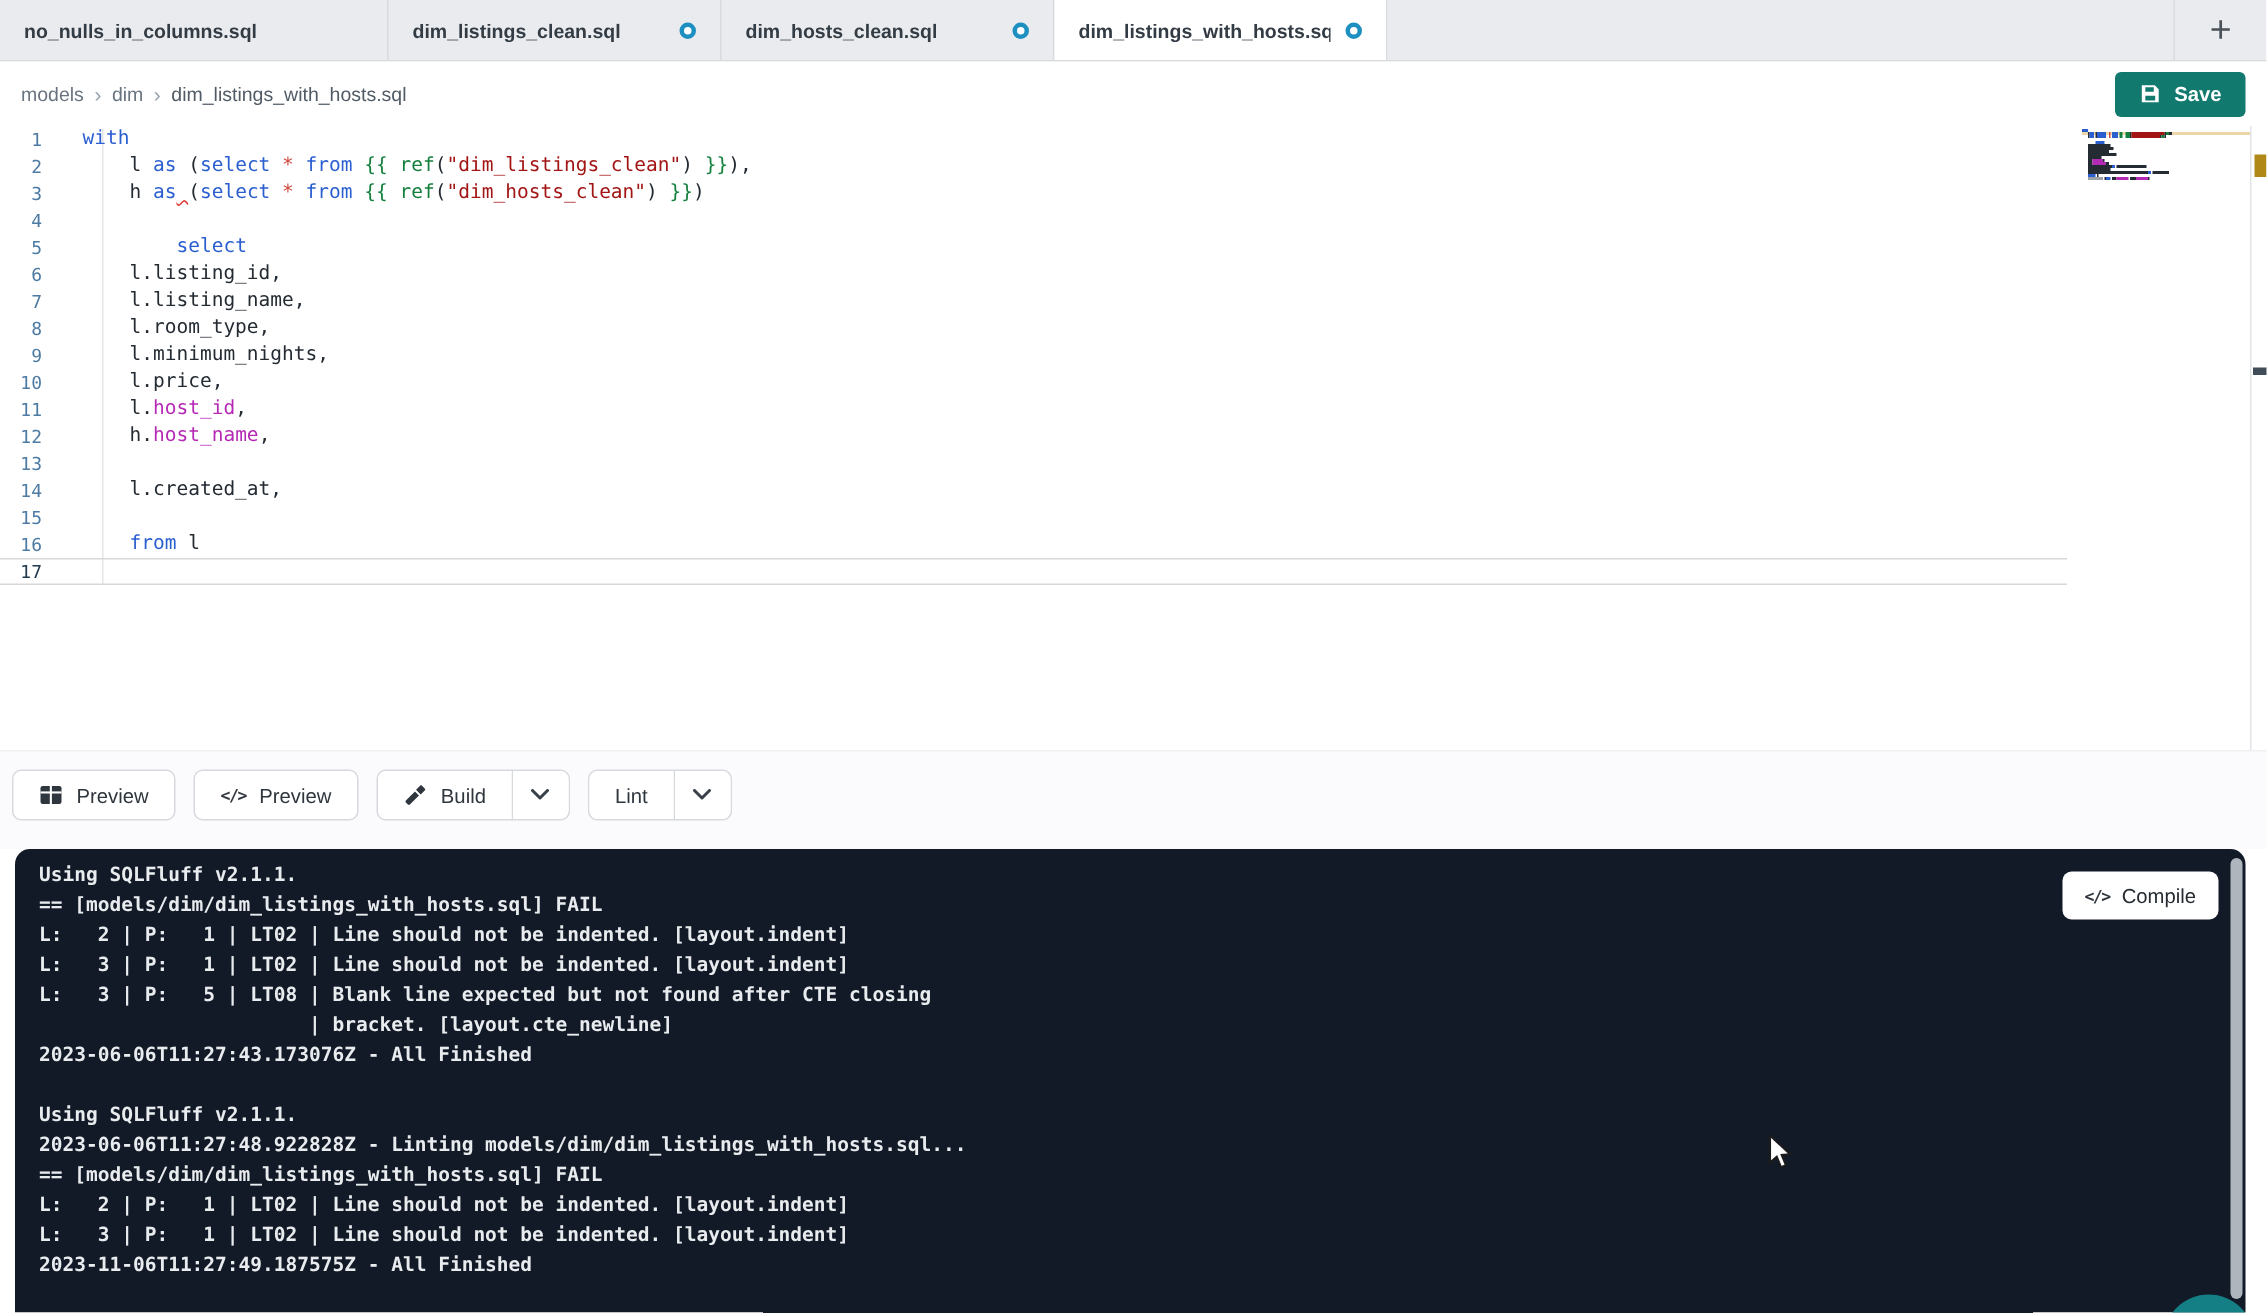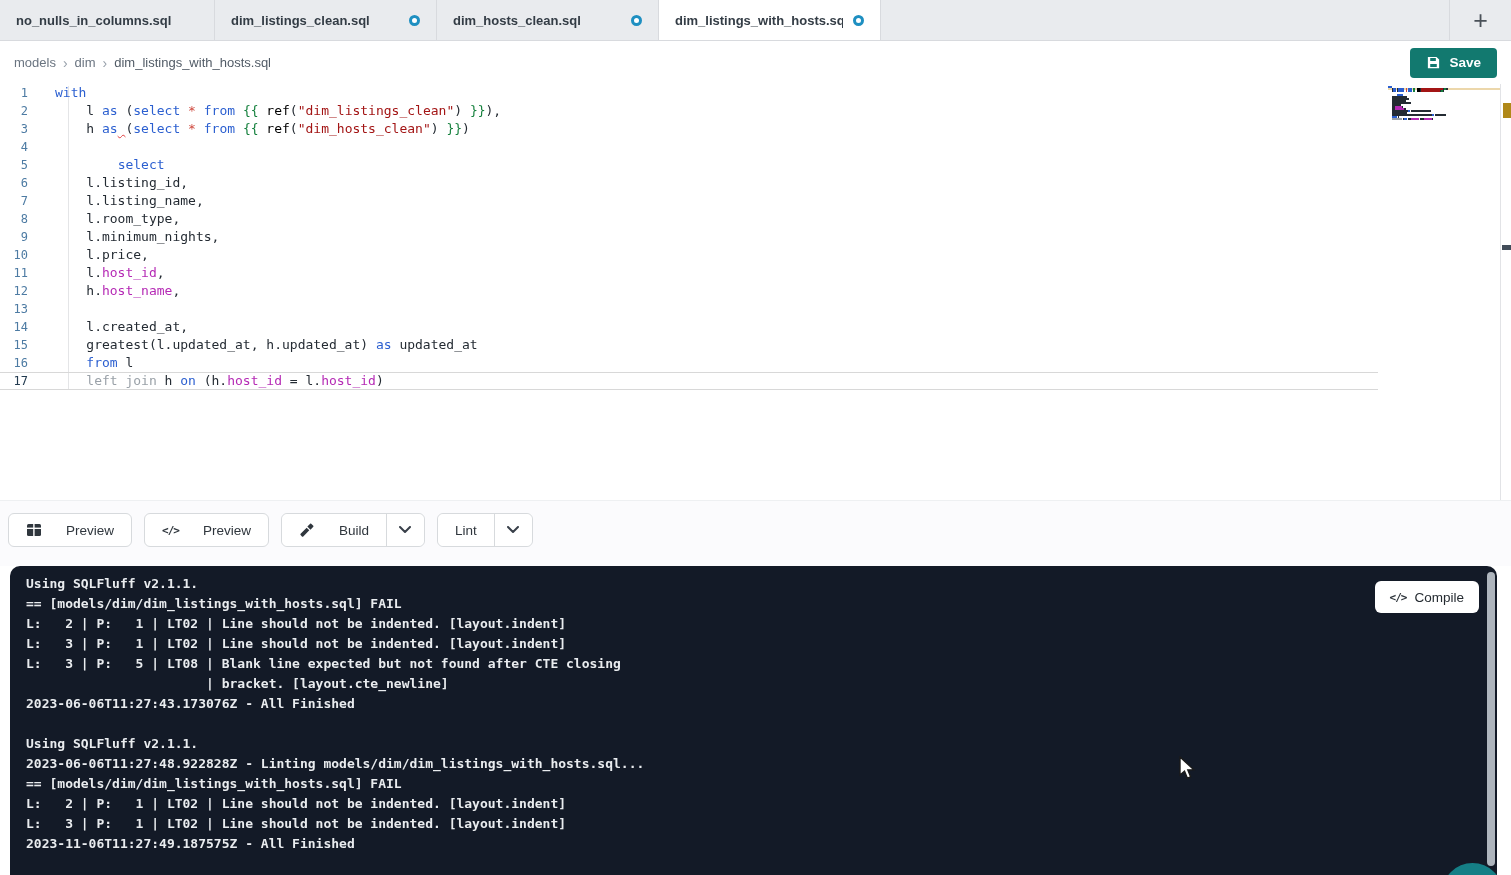--- a/index.html
+++ b/index.html
@@ -2,21 +2,21 @@
 <html><head>
 <meta charset="utf-8">
 <style>
   * { margin:0; padding:0; box-sizing:border-box; }
   html,body { width:1511px; height:875px; }
   body { position:relative; overflow:hidden; background:#fff; font-family:"Liberation Sans",sans-serif; color:#333c45; }
 
   
   .tab-bar { position:absolute; top:0; left:0; right:0; height:41px; background:#e9ebee; border-bottom:1px solid #d8dade; display:flex; }
   .tab { width:222px; flex:none; display:flex; align-items:center; justify-content:space-between; padding:0 16px; border-right:1px solid #d8dade; font-size:13px; font-weight:600; color:#333c45; cursor:pointer; }
-  .tab:first-child { width:215px; }
+  .tab:first-child { width:259px; }
   .tab.active { background:#fff; }
   .tab-label { overflow:hidden; white-space:nowrap; }
   .dirty-dot { width:11px; height:11px; border-radius:50%; border:3px solid #1e8fc1; background:#fff; margin-left:10px; flex:none; }
   .tabbar-right { margin-left:auto; display:flex; align-items:stretch; }
   .tabbar-sep { width:1px; background:#d8dade; }
   .new-tab { width:61px; display:flex; align-items:center; justify-content:center; font-size:25px; font-weight:300; color:#4a5158; cursor:pointer; }
 
   
   .breadcrumb-bar { position:absolute; top:41px; left:0; right:0; height:43px; background:#fff; display:flex; align-items:center; padding:0 14px; }
   .crumbs { display:flex; align-items:center; font-size:13px; color:#6a7480; }
@@ -30,42 +30,42 @@
   .code-lines { position:absolute; top:0; left:0; }
   .code-line { display:flex; height:18px; width:1378px; }
   .code-line.active { box-shadow: inset 0 1px 0 #d8d8d8, inset 0 -1px 0 #d8d8d8; }
   .ln { width:28px; flex:none; text-align:right; font:12px/18px "DejaVu Sans Mono",monospace; color:#4d7ba3; }
   .code-line.active .ln { color:#223a4f; }
   .code-text { padding-left:27px; font:13px/18px "DejaVu Sans Mono",monospace; white-space:pre; color:#242b33; }
   .tp { color:#242b33; }
   .tk { color:#2b5fd0; }
   .to { color:#cf4a3f; }
   .tj { color:#15803d; }
-  .tf { color:#000000; }
+  .tf { color:#15803d; }
   .ts { color:#a31515; }
   .tb { color:#b52ab5; }
   .td { color:#9aa1a8; }
   .te { text-decoration:underline wavy #e13d3d 1px; text-decoration-skip-ink:none; }
 
   
   .minimap { position:absolute; left:1388px; top:2px; width:112px; }
   .mm-line { height:2px; line-height:0; white-space:nowrap; }
   .mm-line.hl { background:#ecd7ab; }
   .mm-sp { display:inline-block; height:1.4px; }
   .mm-b { display:inline-block; height:1.4px; background:currentColor; margin-top:0.3px; vertical-align:top; }
 
   
   .scroll-gutter { position:absolute; left:1500px; top:0; width:11px; height:416px; border-left:1px solid #e2e3e6; background:#fff; }
   .marker-gold { position:absolute; left:2px; top:19px; width:8px; height:15px; background:#b08818; }
   .marker-dash { position:absolute; left:1px; top:161px; width:10px; height:5px; background:#414c59; }
 
   
   .toolbar-strip { position:absolute; top:500px; left:0; right:0; height:66px; background:#fbfbfd; border-top:1px solid #eef0f2; }
   .toolbar { position:absolute; top:12px; left:8px; display:flex; gap:12px; align-items:center; }
-  .btn { display:flex; align-items:center; gap:24px; height:34px; padding:0 17px; background:#fff; border:1px solid #d7dadd; border-radius:6px; font-size:13.5px; color:#2f363d; cursor:pointer; font-family:"Liberation Sans",sans-serif;text-align:center; }
+  .btn { display:flex; align-items:center; gap:9px; height:34px; padding:0 17px; background:#fff; border:1px solid #d7dadd; border-radius:6px; font-size:13.5px; color:#2f363d; cursor:pointer; font-family:"Liberation Sans",sans-serif;text-align:center; }
   .btn-group { display:flex; align-items:stretch; border:1px solid #d7dadd; border-radius:6px; background:#fff; height:34px; }
   .btn-group .btn { border:none; height:32px; border-radius:6px 0 0 6px; }
   .btn-group .caret { width:38px; display:flex; align-items:center; justify-content:center; border-left:1px solid #d7dadd; cursor:pointer; border-radius:0 6px 6px 0; background:#fff; }
   .code-glyph { font-family:"DejaVu Sans Mono",monospace; font-size:11px; font-weight:bold; color:#2f363d; letter-spacing:-1px; }
 
   
   .terminal { position:absolute; left:10px; top:566px; width:1487px; height:309px; background:#131a27; border-radius:10px 10px 0 0; }
   .term-lines { position:absolute; top:8px; left:16px; font:bold 13px/20px "DejaVu Sans Mono",monospace; color:#e9ecef; }
   .term-line { white-space:pre; min-height:20px; }
   .config-btn { position:absolute; top:15px; right:18px; height:32px; padding:0 15px; background:#fff; border:none; border-radius:6px; display:flex; align-items:center; gap:8px; font-size:13.5px; color:#252b31; cursor:pointer; font-family:"Liberation Sans",sans-serif; }
@@ -172,29 +172,27 @@
       </div>
       <div class="code-line">
         <span class="ln">13</span>
       </div>
       <div class="code-line">
         <span class="ln">14</span>
         <span class="code-text"><span class="tp">    l.created_at,</span></span>
       </div>
       <div class="code-line">
         <span class="ln">15</span>
-        <span class="code-text"><span class="tp">    greatest(l.updated_at, h.updated_at) </span><span class="tk">as</span><span class="tp"> updated_at</span></span>
       </div>
       <div class="code-line">
         <span class="ln">16</span>
         <span class="code-text"><span class="tp">    </span><span class="tk">from</span><span class="tp"> l</span></span>
       </div>
       <div class="code-line active">
         <span class="ln">17</span>
-        <span class="code-text"><span class="td">    left join</span><span class="tp"> h </span><span class="tk">on</span><span class="tp"> (h.</span><span class="tb">host_id</span><span class="tp"> = l.</span><span class="tb">host_id</span><span class="tp">)</span></span>
       </div>
     </div>
   <div class="minimap">
       <div class="mm-line"><span class="mm-b tk" style="width: 4.4px;"></span></div>
       <div class="mm-line hl"><span class="mm-sp" style="width: 4.4px;"></span><span class="mm-b tp" style="width: 1.1px;"></span><span class="mm-b tk" style="width: 2.2px;"></span><span class="mm-sp" style="width: 1.1px;"></span><span class="mm-b tp" style="width: 1.1px;"></span><span class="mm-b tk" style="width: 6.6px;"></span><span class="mm-sp" style="width: 1.1px;"></span><span class="mm-b to" style="width: 1.1px;"></span><span class="mm-sp" style="width: 1.1px;"></span><span class="mm-b tk" style="width: 4.4px;"></span><span class="mm-sp" style="width: 1.1px;"></span><span class="mm-b tj" style="width: 2.2px;"></span><span class="mm-sp" style="width: 1.1px;"></span><span class="mm-b tf" style="width: 3.3px;"></span><span class="mm-b tp" style="width: 1.1px;"></span><span class="mm-b ts" style="width: 22px;"></span><span class="mm-b tp" style="width: 1.1px;"></span><span class="mm-b tj" style="width: 2.2px;"></span><span class="mm-b tp" style="width: 2.2px;"></span></div>
       <div class="mm-line"><span class="mm-sp" style="width: 4.4px;"></span><span class="mm-b tp" style="width: 1.1px;"></span><span class="mm-b tk" style="width: 2.2px;"></span><span class="mm-sp" style="width: 1.1px;"></span><span class="mm-b tp" style="width: 1.1px;"></span><span class="mm-b tk" style="width: 6.6px;"></span><span class="mm-sp" style="width: 1.1px;"></span><span class="mm-b to" style="width: 1.1px;"></span><span class="mm-sp" style="width: 1.1px;"></span><span class="mm-b tk" style="width: 4.4px;"></span><span class="mm-sp" style="width: 1.1px;"></span><span class="mm-b tj" style="width: 2.2px;"></span><span class="mm-sp" style="width: 1.1px;"></span><span class="mm-b tf" style="width: 3.3px;"></span><span class="mm-b tp" style="width: 1.1px;"></span><span class="mm-b ts" style="width: 18.7px;"></span><span class="mm-b tp" style="width: 1.1px;"></span><span class="mm-b tj" style="width: 2.2px;"></span><span class="mm-b tp" style="width: 1.1px;"></span></div>
       <div class="mm-line"></div>
       <div class="mm-line"><span class="mm-sp" style="width: 8.8px;"></span><span class="mm-b tk" style="width: 6.6px;"></span></div>
       <div class="mm-line"><span class="mm-sp" style="width: 4.4px;"></span><span class="mm-b tp" style="width: 14.3px;"></span></div>
       <div class="mm-line"><span class="mm-sp" style="width: 4.4px;"></span><span class="mm-b tp" style="width: 16.5px;"></span></div>

